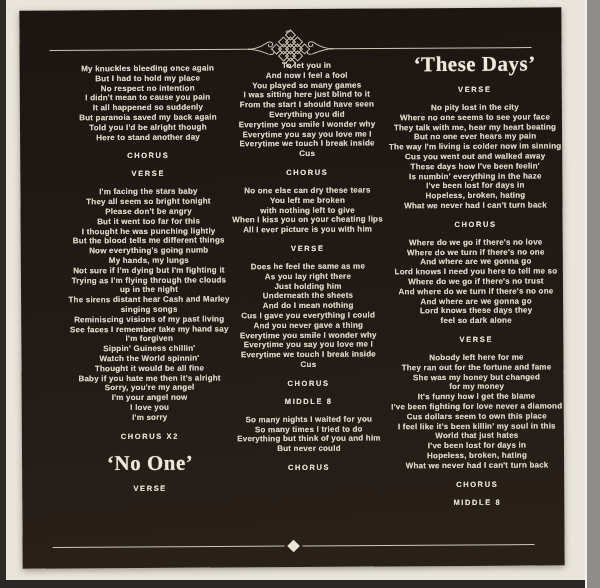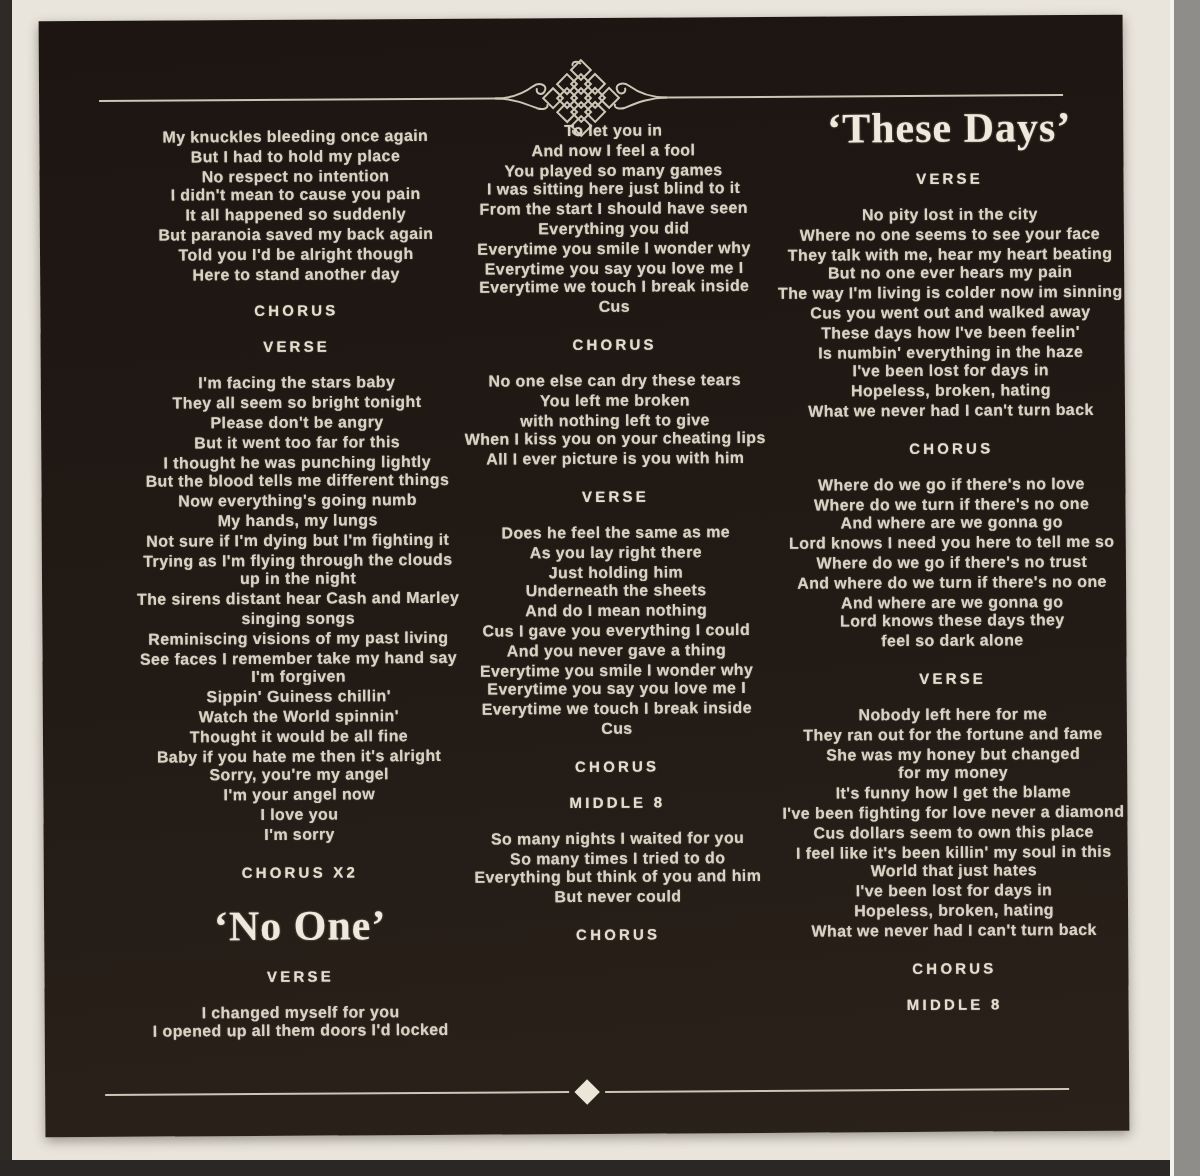--- a/index.html
+++ b/index.html
@@ -110,24 +110,20 @@
           <div class="line">Thought it would be all fine</div>
           <div class="line">Baby if you hate me then it's alright</div>
           <div class="line">Sorry, you're my angel</div>
           <div class="line">I'm your angel now</div>
           <div class="line">I love you</div>
           <div class="line">I'm sorry</div>
         </div>
         <div class="heading">CHORUS X2</div>
         <div class="song-title">‘No One’</div>
         <div class="heading">VERSE</div>
-        <div class="stanza">
-          <div class="line">I changed myself for you</div>
-          <div class="line">I opened up all them doors I'd locked</div>
-        </div>
       </div>
     <div class="col col-mid">
         <div class="stanza">
           <div class="line">To let you in</div>
           <div class="line">And now I feel a fool</div>
           <div class="line">You played so many games</div>
           <div class="line">I was sitting here just blind to it</div>
           <div class="line">From the start I should have seen</div>
           <div class="line">Everything you did</div>
           <div class="line">Everytime you smile I wonder why</div>

